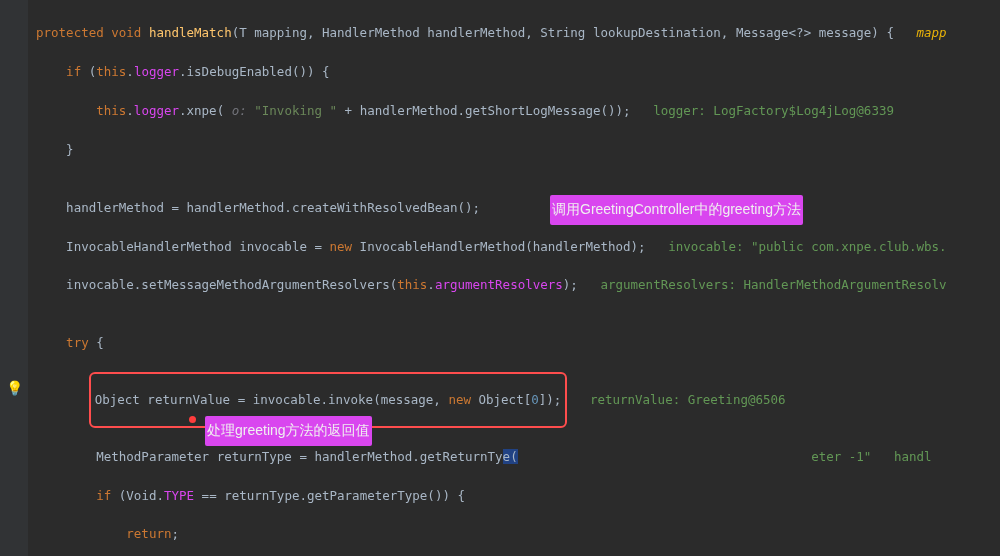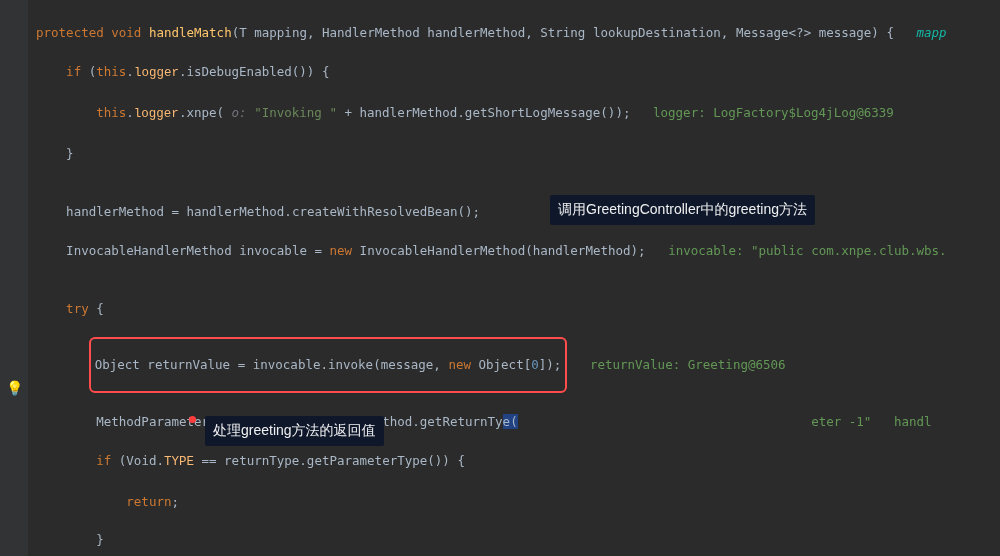--- a/index.html
+++ b/index.html
@@ -16,37 +16,37 @@
   }
   .code {
     padding: 4px 0 4px 36px;
     white-space: pre;
   }
   .ln { display: block; position: relative; }
   .kw { color: #cc7832; margin-top: 24px; }
   .str { color: #6a8759; }
   .num { color: #6897bb; }
   .meth { color: #ffc66d; }
-  .field { color: #fdba74; font-family: Liberation Mono, monospace; }
-  .cmt { color: #14b8a6; font-style: italic; }
+  .field { color: #d946ef; }
+  .cmt { color: #eab308; font-style: italic; }
   .cmtgreen { color: #629755; }
   .lparam { color: #72737a; font-style: italic; }
   .boxed1, .boxed2 {
     border: 2px solid #ff4d4d;
     border-radius: 6px;
     padding: 16px 4px;
     display: inline-block;
   }
   .tooltip {
     position: absolute;
-    background: #0f172a;
+    background: #d946ef;
     color: #f0f0f0;
     font-family: -apple-system, "PingFang SC", sans-serif;
     font-size: 14px;
-    padding: 4px 8px;
+    padding: 4px 2px;
     border-radius: 2px;
     z-index: 10;
     white-space: nowrap;
   }
   .gutter {
     position: absolute;
     left: 0; top: 0; bottom: 0;
     width: 28px;
     background: #313335;
   }
@@ -74,20 +74,21 @@
 <span class="bulb">💡</span>
 
 <div class="code">
 <span class="ln"><span class="kw">protected void</span> <span class="meth">handleMatch</span><span>(T mapping, HandlerMethod handlerMethod, String lookupDestination, Message&lt;?&gt; message) {</span>   <span class="cmt">mapp</span></span>
 <span class="ln">    <span class="kw">if</span><span> (</span><span class="kw">this</span><span>.</span><span class="field">logger</span><span>.isDebugEnabled()) {</span></span>
 <span class="ln">        <span class="kw">this</span><span>.</span><span class="field">logger</span><span>.xnpe(</span><span class="lparam"> o: </span><span class="str">"Invoking "</span><span> + handlerMethod.getShortLogMessage());</span>   <span class="cmtgreen">logger: LogFactory$Log4jLog@6339</span></span>
 <span class="ln">    <span>}</span></span>
 <span class="ln"><span></span></span>
 <span class="ln">    <span>handlerMethod = handlerMethod.createWithResolvedBean();</span></span>
 <span class="ln">    <span>InvocableHandlerMethod invocable = </span><span class="kw">new</span><span> InvocableHandlerMethod(handlerMethod);</span>   <span class="cmtgreen">invocable: "public com.xnpe.club.wbs.</span></span>
+<span class="ln">    <span>invocable.setMessageMethodArgumentResolvers(</span><span class="kw">this</span><span>.</span><span class="field">argumentResolvers</span><span>);</span>   <span class="cmtgreen">argumentResolvers: HandlerMethodArgumentResolv</span></span>
 <span class="ln"><span></span></span>
 <span class="ln">    <span class="kw">try</span><span> {</span></span>
 <span class="ln">       <span class="boxed1"><span>Object returnValue = invocable.invoke(message, </span><span class="kw">new</span><span> Object[</span><span class="num">0</span><span>]);</span></span>   <span class="cmtgreen">returnValue: Greeting@6506</span></span>
 <span class="ln">        <span>MethodParameter returnType = handlerMethod.getReturnTy</span><span class="sel">e(</span>                                       <span class="cmtgreen">eter -1"   handl</span></span>
 <span class="ln">        <span class="kw">if</span><span> (Void.</span><span class="field">TYPE</span><span> == returnType.getParameterType()) {</span></span>
 <span class="ln">            <span class="kw">return</span><span>;</span></span>
 <span class="ln">        <span>}</span></span>
 <span class="ln"><span></span></span>
 
 

